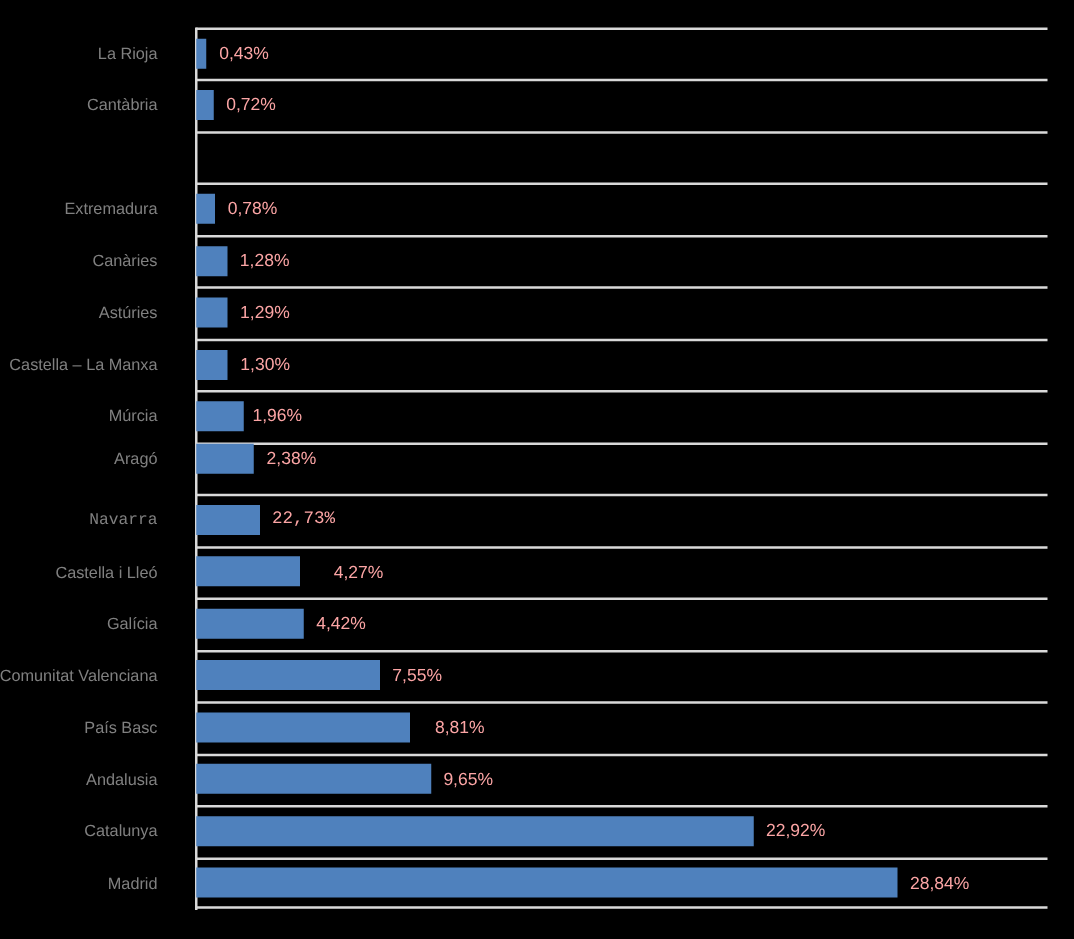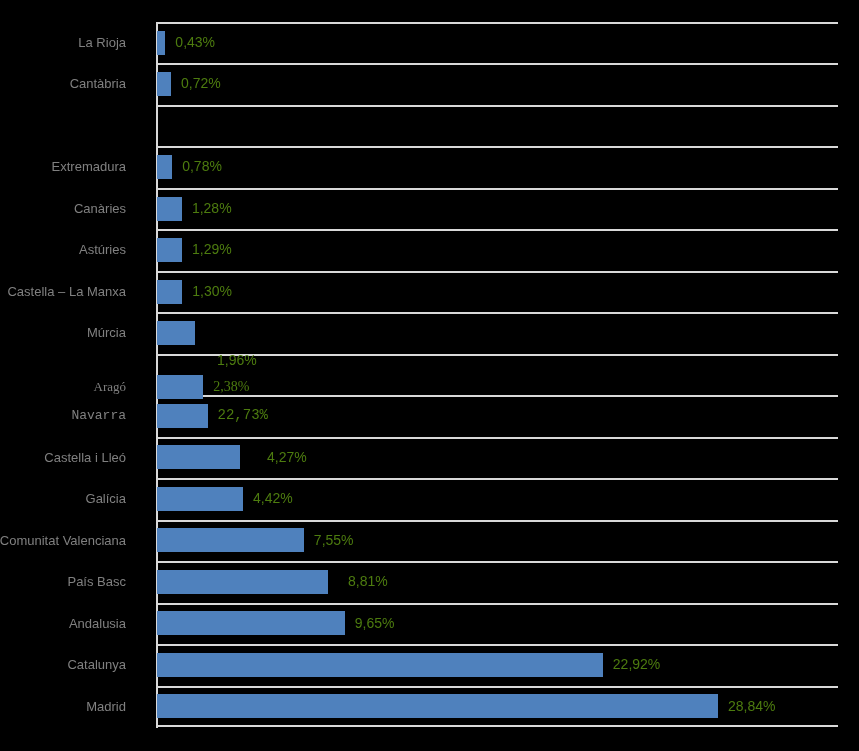--- a/index.html
+++ b/index.html
@@ -78,21 +78,21 @@
   }
   .bar.highlight {
     background: #c0504d;
   }
 
   .val-label {
     position: absolute;
     top: 0;
     height: 41.47px;
     line-height: 41.47px;
-    color: #4d7c0f;
+    color: #fca5a5;
     font-size: 14px;
     white-space: nowrap;
   }
 </style>
 </head>
 <body>
 
 <div id="chart-root">
   <div class="axis-line"></div>
   <div class="plot-area" id="plot-area">
@@ -140,23 +140,23 @@
         <div class="val-label" style="left: 35.0933px;">1,29%</div>
       </div>
       <div class="row" style="top: 248.824px;">
         <div class="cat-label">Castella – La Manxa</div>
         <div class="bar" style="width: 25.2878px;"></div>
         <div class="val-label" style="left: 35.2878px;">1,30%</div>
       </div>
       <div class="row" style="top: 290.294px;">
         <div class="cat-label">Múrcia</div>
         <div class="bar" style="width: 38.1262px;"></div>
-        <div class="val-label" style="left: 60px; margin-top: 28px;">1,96%</div>
-      </div>
-      <div class="row" style="top: 344px; font-family: Liberation Serif, serif;">
+        <div class="val-label" style="left: 45px;">1,96%</div>
+      </div>
+      <div class="row" style="top: 324px;">
         <div class="cat-label">Aragó</div>
         <div class="bar" style="width: 46.2961px;"></div>
         <div class="val-label" style="left: 56.2961px;">2,38%</div>
       </div>
       <div class="row" style="top: 373.235px; font-family: Liberation Mono, monospace;">
         <div class="cat-label">Navarra</div>
         <div class="bar" style="width: 50.5756px;"></div>
         <div class="val-label" style="left: 60.5756px;">22,73%</div>
       </div>
       <div class="row" style="top: 414.706px;">

